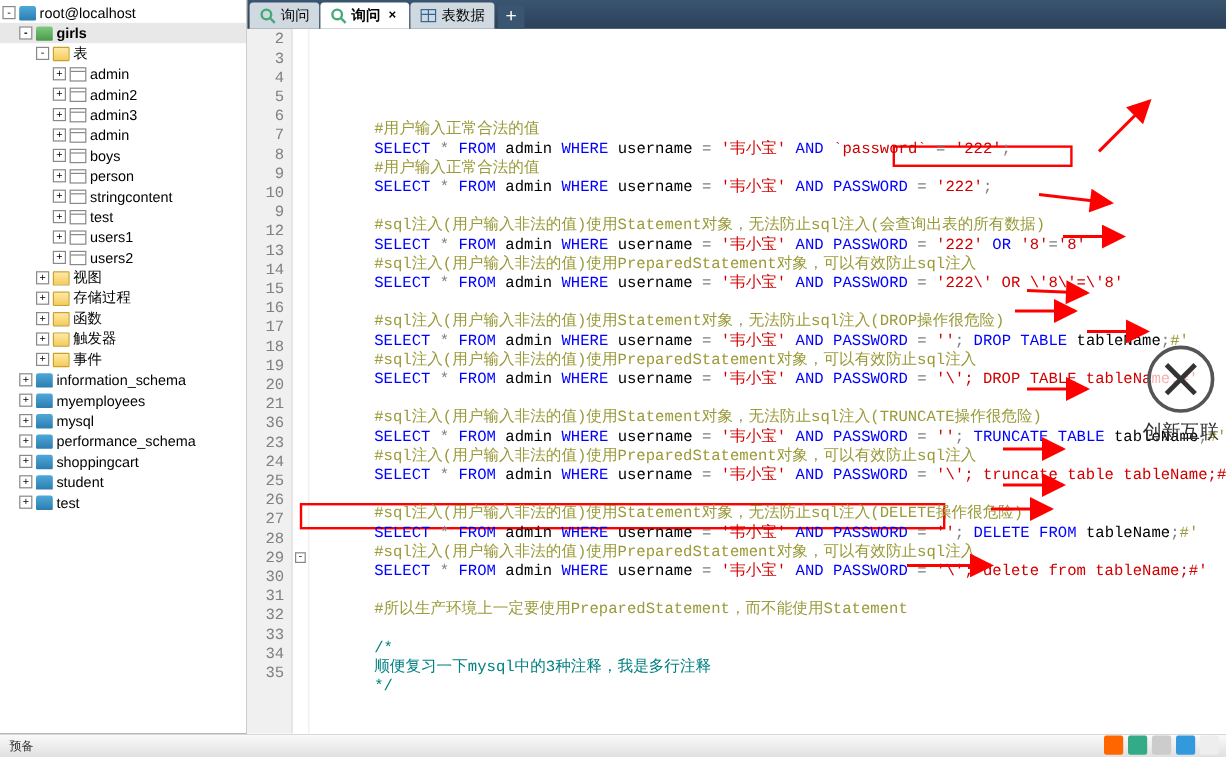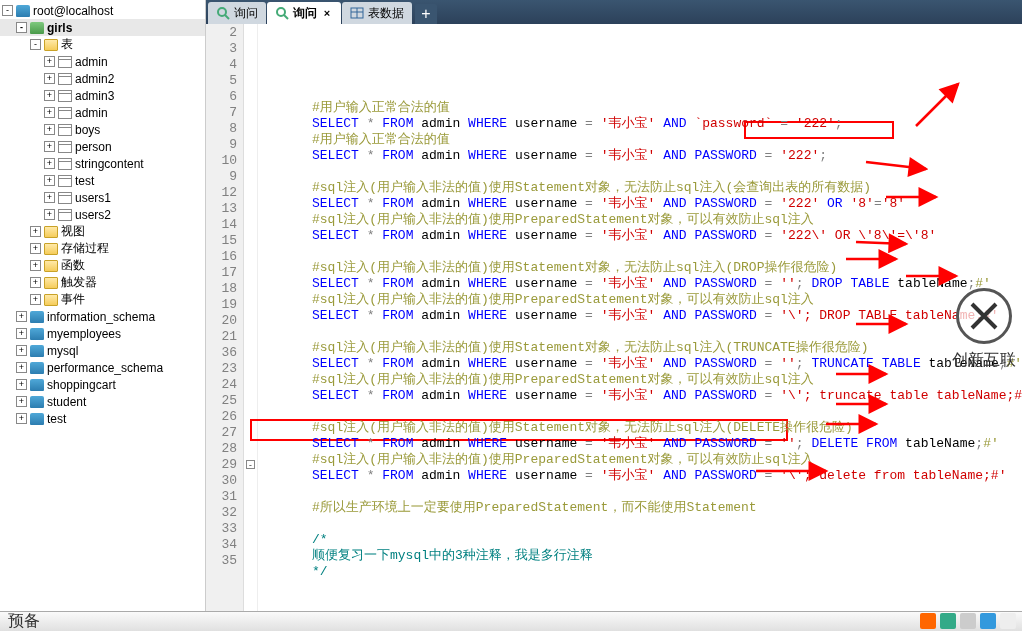--- a/index.html
+++ b/index.html
@@ -44,21 +44,21 @@
 .c-kw { color: #0000ff; }
 .c-str { color: #d00000; }
 .c-op { color: #808080; }
 .c-comm2 { color: #008080; }
 
 .red-box1 { position: absolute; border: 2px solid #ff0000; pointer-events: none; }
 .red-box2 { position: absolute; border: 2px solid #ff0000; pointer-events: none; }
 
 .arrow-svg { position: absolute; pointer-events: none; z-index: 10; }
 
-.status-bar { height: 20px; background: linear-gradient(to bottom, #fafafa 0%, #e0e0e0 100%); border-top: 1px solid #aaa; display: flex; align-items: center; padding: 0 8px; font-size: 16px; color: #333; }
+.status-bar { height: 20px; background: linear-gradient(to bottom, #fafafa 0%, #e0e0e0 100%); border-top: 1px solid #aaa; display: flex; align-items: center; padding: 0 8px; font-size: 10px; color: #333; }
 .status-left { flex: 0 0 206px; }
 .status-right { flex: 1; display: flex; align-items: center; gap: 16px; justify-content: flex-end; padding-right: 140px; }
 .status-icons { position: absolute; right: 6px; bottom: 2px; display: flex; gap: 4px; }
 .stat-ico { width: 16px; height: 16px; border-radius: 2px; }
 .logo-circle { position: absolute; right: 10px; top: 50%; transform: translateY(-50%); width: 56px; height: 56px; border: 3px solid #555; border-radius: 50%; display: flex; align-items: center; justify-content: center; font-size: 26px; font-weight: bold; color: #333; background: rgba(255,255,255,0.7); z-index: 50; }
 </style>
 </head>
 <body>
 
 <div class="main-container">

